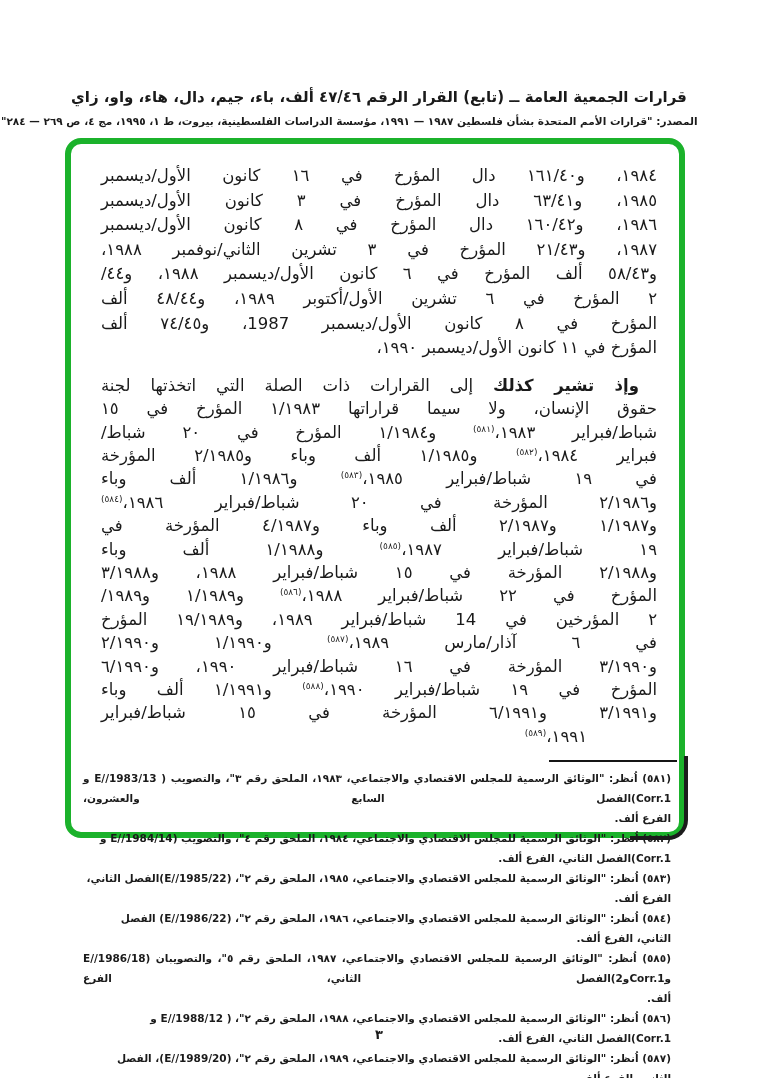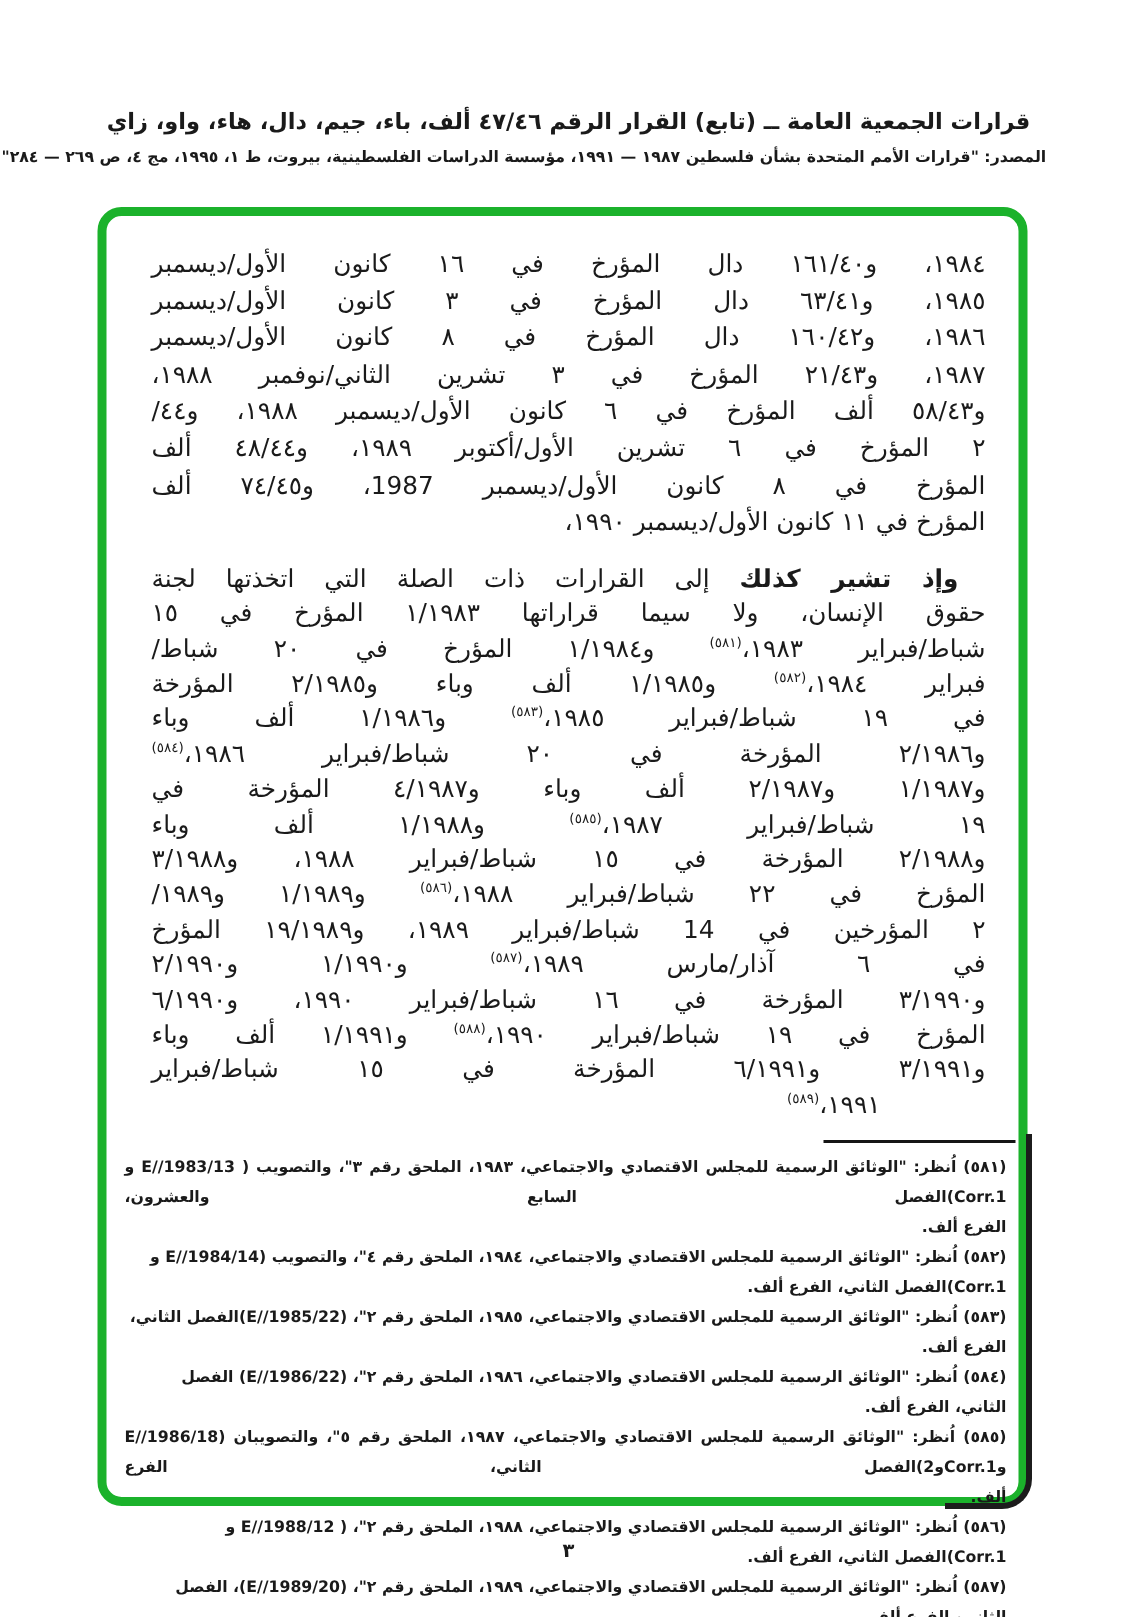--- a/index.html
+++ b/index.html
@@ -5,21 +5,21 @@
   html,body{margin:0;padding:0;background:#ffffff;}
   .page{
     position:relative;
     width:758px;height:1078px;
     background:#ffffff;
     color:#1a1a1a;
     font-family:"DejaVu Sans", sans-serif;
     overflow:hidden;
   }
   
-  .header{position:absolute;top:72px;left:0;right:0;}
+  .header{position:absolute;top:88px;left:0;right:0;}
   .title{
     direction:rtl;
     text-align:center;
     font-size:15px;
     font-weight:bold;
     letter-spacing:0;
   }
   .source{
     direction:rtl;
     width:637px;
@@ -27,21 +27,21 @@
     font-size:10.5px;
     font-weight:bold;
     text-align:justify;
     text-align-last:justify;
     white-space:nowrap;
   }
   
   .box{
     position:absolute;
     left:65px;top:138px;
-    width:620px;height:866px;
+    width:620px;height:700px;
     box-sizing:border-box;
     border:6px solid #1bb22b;
     border-radius:16px;
     background:#ffffff;
   }
   
   .shadow-edge{
     position:absolute;
     right:-9px;top:612px;bottom:-8px;
     width:54px;

